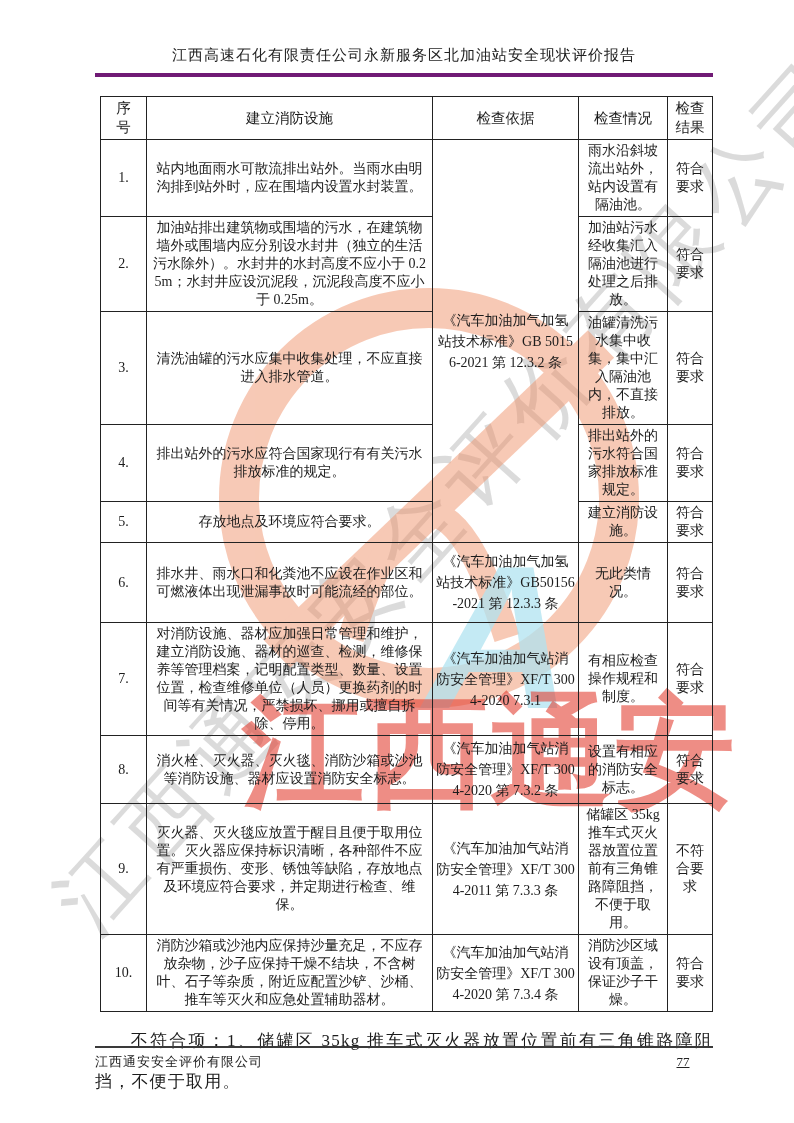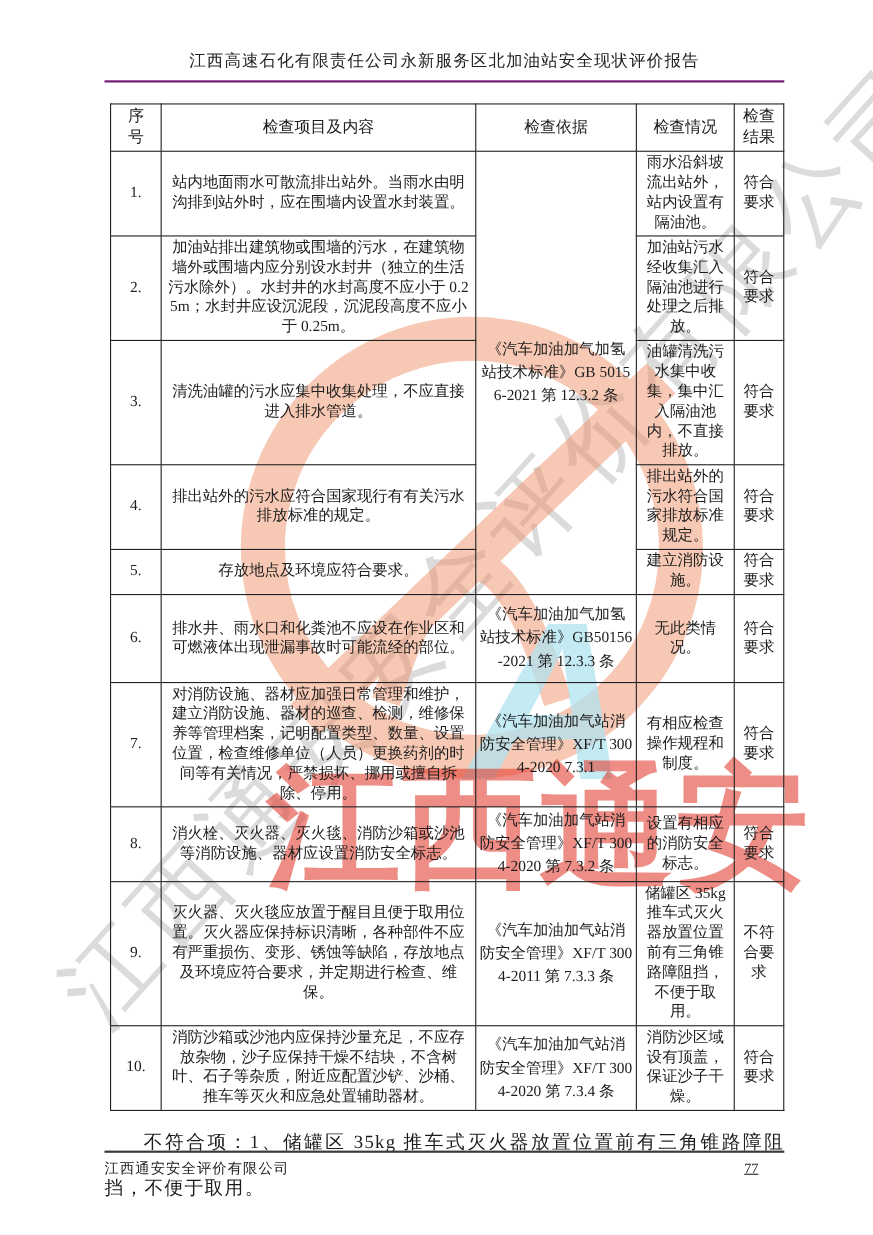--- a/index.html
+++ b/index.html
@@ -37,21 +37,21 @@
     font-size: 122px;
     font-weight: bold;
     letter-spacing: 2px;
     white-space: nowrap;
     color: rgba(225, 58, 44, 0.58);
     font-family: "Liberation Sans", "DejaVu Sans", sans-serif;
   }
 
   
   .content { position: absolute; left: 95px; top: 0; width: 618px; z-index: 1; }
-  .doc-header { padding-top: 46px; border-bottom: 2px solid #701a75; padding-bottom: 8px; }
+  .doc-header { padding-top: 46px; border-bottom: 4px solid #701a75; padding-bottom: 8px; }
   .doc-title { text-align: center; font-size: 15px; letter-spacing: 1px; color: #222; }
 
   table.check-table {
     margin-top: 19px;
     margin-left: 5px;
     width: 612px;
     border-collapse: collapse;
     table-layout: fixed;
   }
   .check-table th, .check-table td {
@@ -114,21 +114,21 @@
       <colgroup>
         <col style="width:46px">
           <col style="width:286px">
           <col style="width:146px">
           <col style="width:89px">
           <col style="width:45px">
       </colgroup>
       <tbody>
           <tr style="height:35px">
         <th class="h-no">序号</th>
-        <th>检查项目及内容</th>
+        <th>建立消防设施</th>
         <th>检查依据</th>
         <th>检查情况</th>
         <th>检查结果</th>
       </tr>
 
       <tr style="height:66px">
         <td class="c-no">1.</td>
         <td>站内地面雨水可散流排出站外。当雨水由明沟排到站外时，应在围墙内设置水封装置。</td>
         <td class="c-basis" rowspan="5">《汽车加油加气加氢站技术标准》GB 50156-2021 第 12.3.2 条</td>
         <td>雨水沿斜坡流出站外，站内设置有隔油池。</td>

